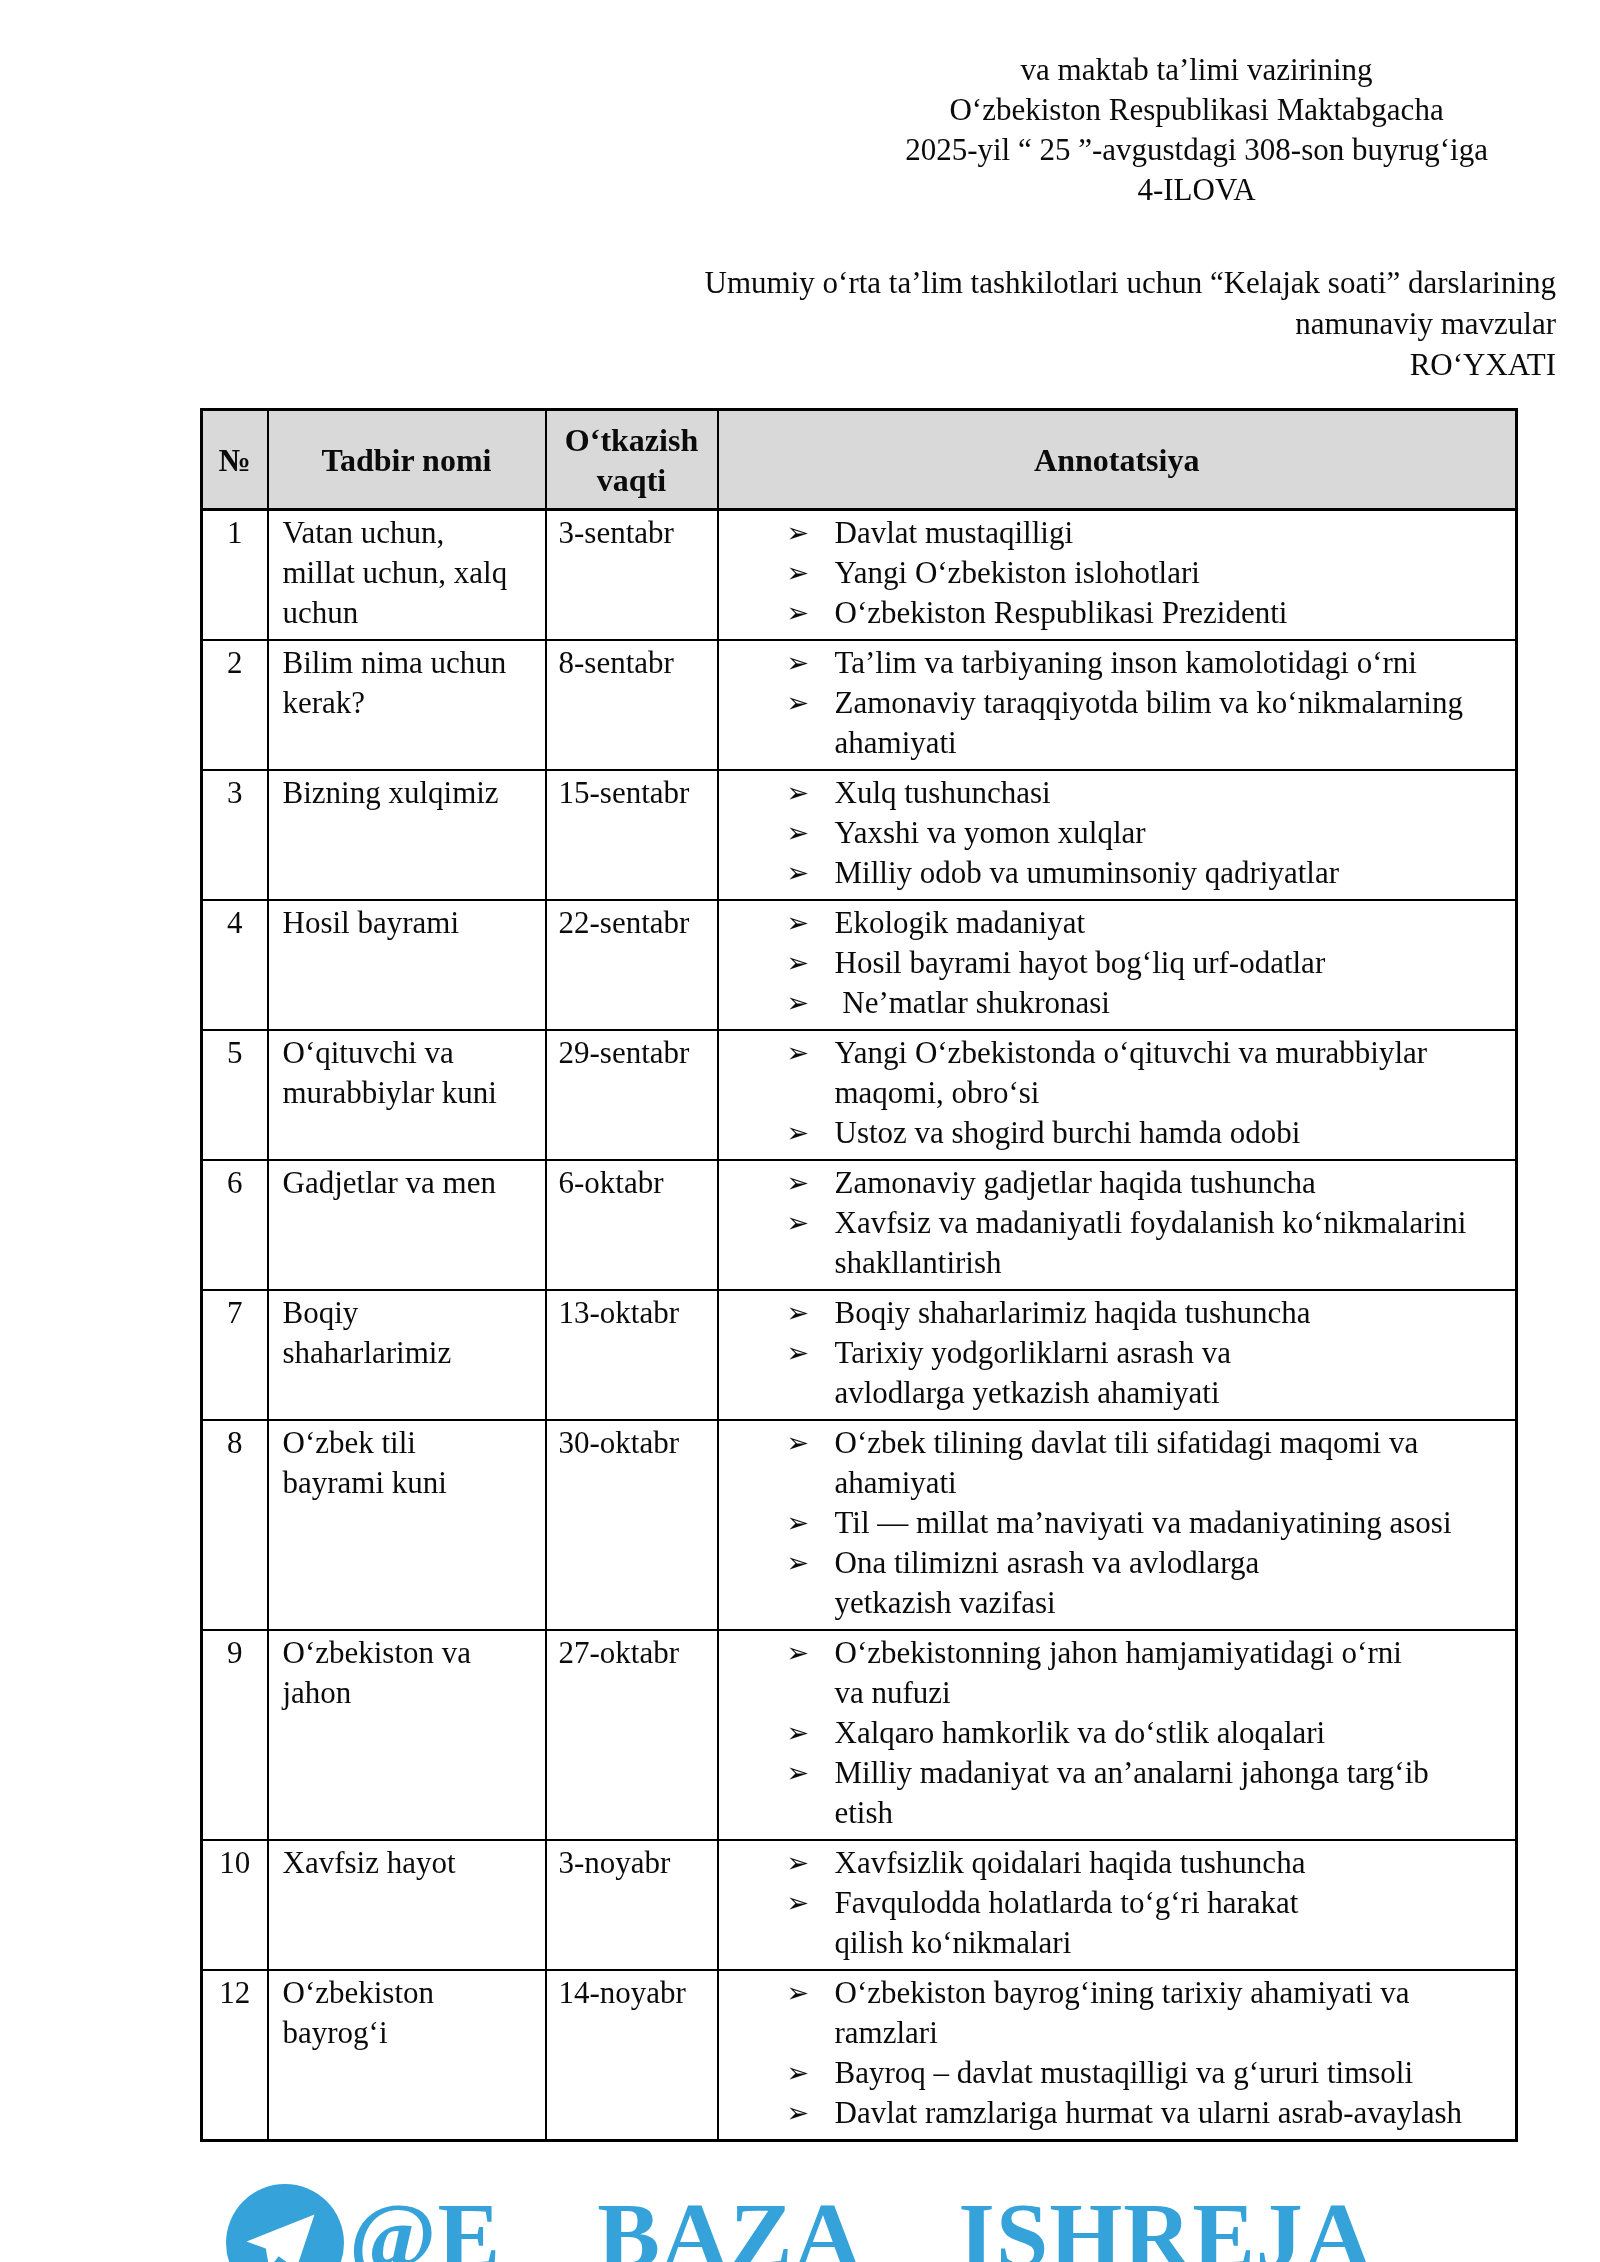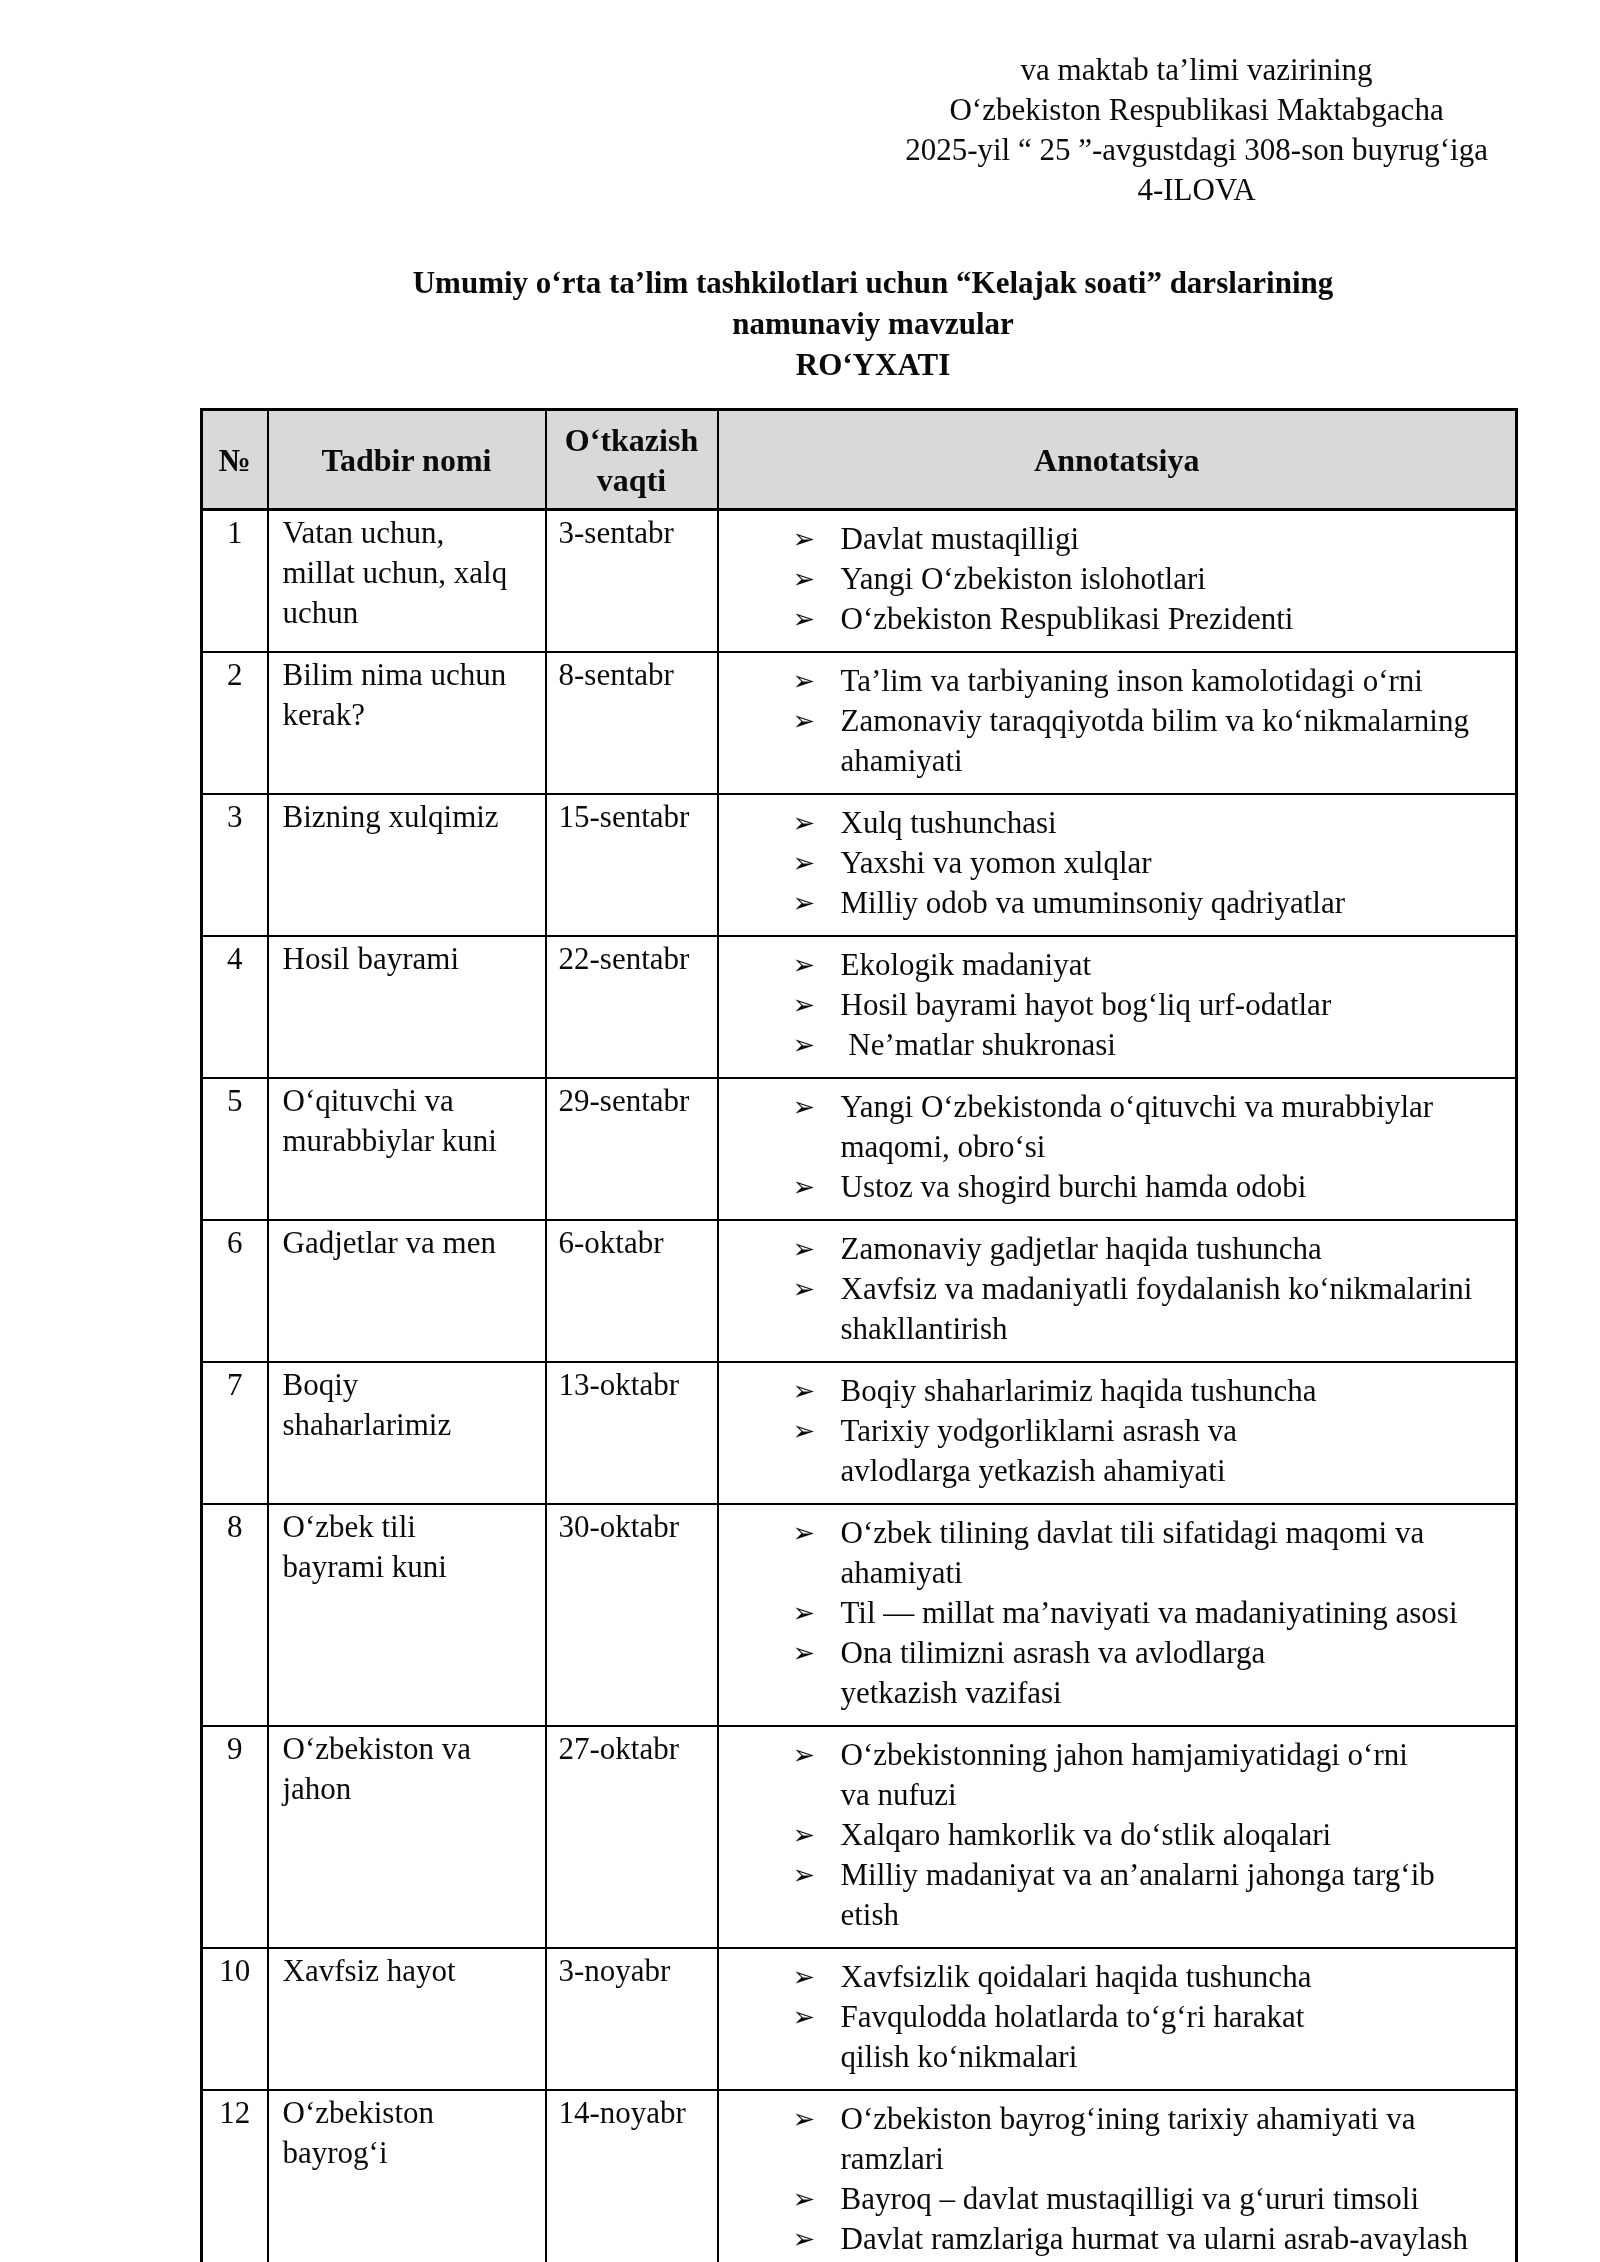--- a/index.html
+++ b/index.html
@@ -18,22 +18,22 @@
   
   .doc-header {
     display: flex; justify-content: flex-end;
     margin-top: 50px; padding-right: 112px;
   }
   .doc-header-inner { text-align: center; line-height: 40px; }
   
   .doc-title {
     margin-top: 52px;
     padding-left: 190px; padding-right: 44px;
-    text-align: center;
-    font-weight: bold;
+    text-align: right;
+    font-weight: normal;
     line-height: 41px;
   }
   
   table.schedule {
     border-collapse: collapse;
     table-layout: fixed;
     width: 1315px;
     margin: 23px 0 0 200px;
     border: 3px solid #000;
   }
@@ -50,21 +50,21 @@
     text-align: center;
     vertical-align: middle;
     padding: 0 6px;
   }
   .schedule thead th { border-bottom: 3px solid #000; }
   td.num-cell  { text-align: center; padding-top: 2px; }
   td.name-cell { padding: 2px 10px 6px 14px; white-space: pre-line; }
   td.date-cell { padding: 2px 24px 6px 12px;  white-space: pre-line; }
   td.annot-cell { padding: 2px 8px 6px 0; }
   .annot-cell ul {
-    margin: 6px; padding: 0 10px 0 68px;
+    margin: 0; padding: 0 10px 0 68px;
     list-style: none;
   }
   .annot-cell li {
     position: relative;
     padding-left: 48px;
     white-space: pre-line;
   }
   .annot-cell li::before {
     content: "➢";
     position: absolute; left: 0; top: 0;

